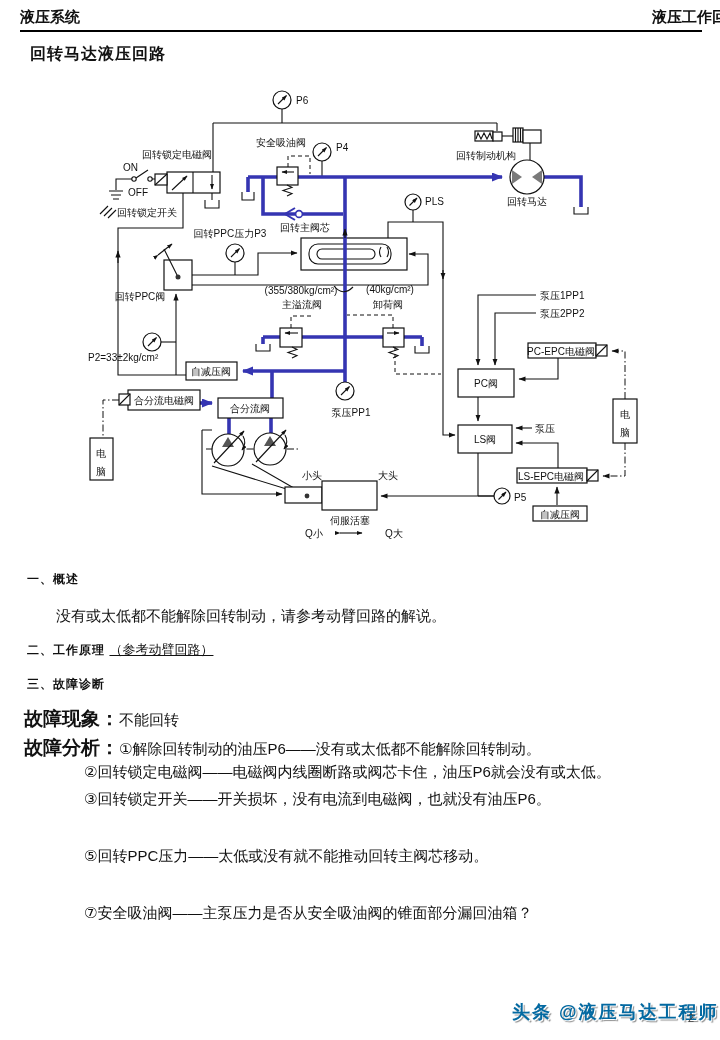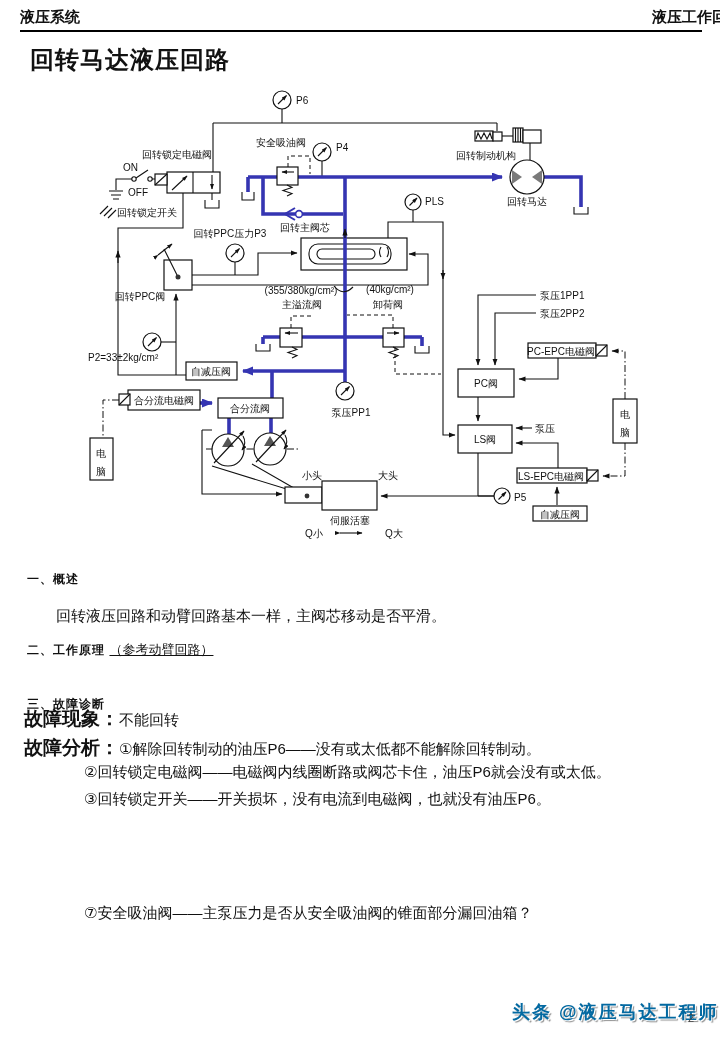--- a/index.html
+++ b/index.html
@@ -1,21 +1,21 @@
 <!DOCTYPE html>
 <html><head>
 <meta charset="utf-8">
 <style>
   html,body{margin:0;padding:0;background:#e8e8e8;}
   #page{position:relative;width:720px;height:1040px;background:#ffffff;overflow:hidden;
         font-family:"Liberation Sans","DejaVu Sans",sans-serif;color:#111;padding-left:40px;}
   .abs{position:absolute;white-space:nowrap;}
   .hdr{font-size:15px;font-weight:bold;}
   .rule{position:absolute;left:20px;top:30px;width:682px;height:2px;background:#000;}
-  .title{font-size:24px;font-weight:bold;letter-spacing:1px;}
+  .title{font-size:16px;font-weight:bold;letter-spacing:1px;}
   .h1{font-size:12px;font-weight:bold;letter-spacing:1px;}
   .body{font-size:15px;}
   .note{font-size:13px;font-weight:normal;text-decoration:underline;}
   .blab{font-weight:bold;font-size:19px;}
   svg{position:absolute;left:0;top:0;}
   svg text{font-family:"Liberation Sans","DejaVu Sans",sans-serif;fill:#111;font-size:10px;}
   .k{stroke:#111;stroke-width:1.1;fill:none;}
   .kd{stroke:#111;stroke-width:1;fill:none;stroke-dasharray:4 3;}
   .kdd{stroke:#111;stroke-width:1;fill:none;stroke-dasharray:7 2.5 1.5 2.5;}
   .bl{stroke:#3535b2;stroke-width:3.6;fill:none;}
@@ -301,33 +301,34 @@
     <text x="625" y="418" text-anchor="middle">电</text>
     <text x="625" y="436" text-anchor="middle">脑</text>
     <text x="312" y="479" text-anchor="middle">小头</text>
     <text x="388" y="479" text-anchor="middle">大头</text>
     <text x="350" y="524" text-anchor="middle">伺服活塞</text>
     <text x="314" y="537" text-anchor="middle">Q小</text>
     <text x="394" y="537" text-anchor="middle">Q大</text>
   </svg>
 
   <div class="abs h1" style="left:27px;top:571px;">一、概述</div>
-  <div class="abs body" style="left:56px;top:607px;">回转液压回路和动臂回路基本一样，主阀芯移动是否平滑。</div>
+  <div class="abs body" style="left:56px;top:607px;">没有或太低都不能解除回转制动，请参考动臂回路的解说。</div>
   <div class="abs" style="left:27px;top:640px;">
     <span class="h1">二、工作原理</span>
     <span class="note">（参考动臂回路）</span>
   </div>
-  <div class="abs h1" style="left:27px;top:676px;margin-top:20px;">三、故障诊断</div>
+  <div class="abs h1" style="left:27px;top:676px;">三、故障诊断</div>
 
   <div class="abs body" style="left:24px;top:706px;">
     <span class="blab">故障现象：</span><span>不能回转</span>
   </div>
   <div class="abs body" style="left:24px;top:735px;">
     <span class="blab">故障分析：</span><span>①解除回转制动的油压P6——没有或太低都不能解除回转制动。</span>
   </div>
   <div class="abs body" style="left:84px;top:763px;">②回转锁定电磁阀——电磁阀内线圈断路或阀芯卡住，油压P6就会没有或太低。</div>
   <div class="abs body" style="left:84px;top:790px;">③回转锁定开关——开关损坏，没有电流到电磁阀，也就没有油压P6。</div>
+  <div class="abs body" style="left:84px;top:847px;">⑤回转PPC压力——太低或没有就不能推动回转主阀芯移动。</div>
   <div class="abs body" style="left:84px;top:904px;">⑦安全吸油阀——主泵压力是否从安全吸油阀的锥面部分漏回油箱？</div>
 
   <div class="abs wm" style="left:512px;top:1000px;">头条 @液压马达工程师</div>
   <div class="abs pg" style="left:688px;top:1012px;">2</div>
 
 </div>
 
 </body></html>

